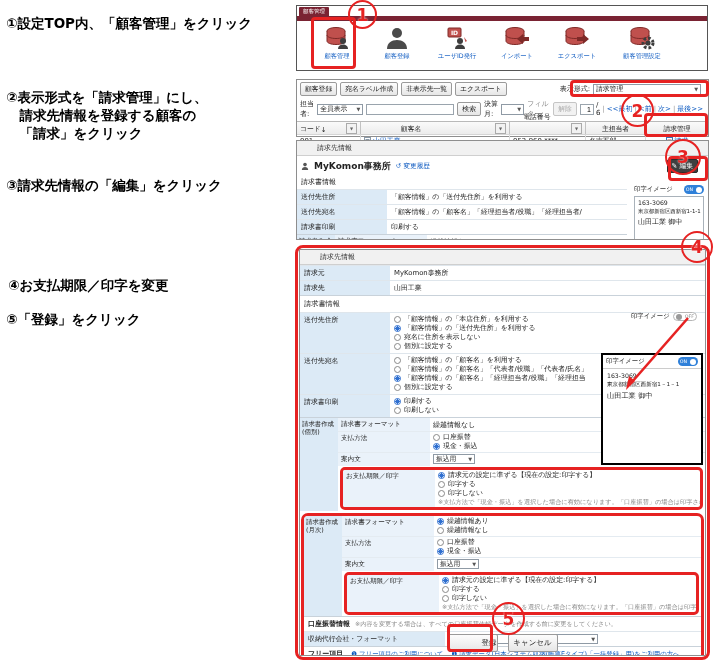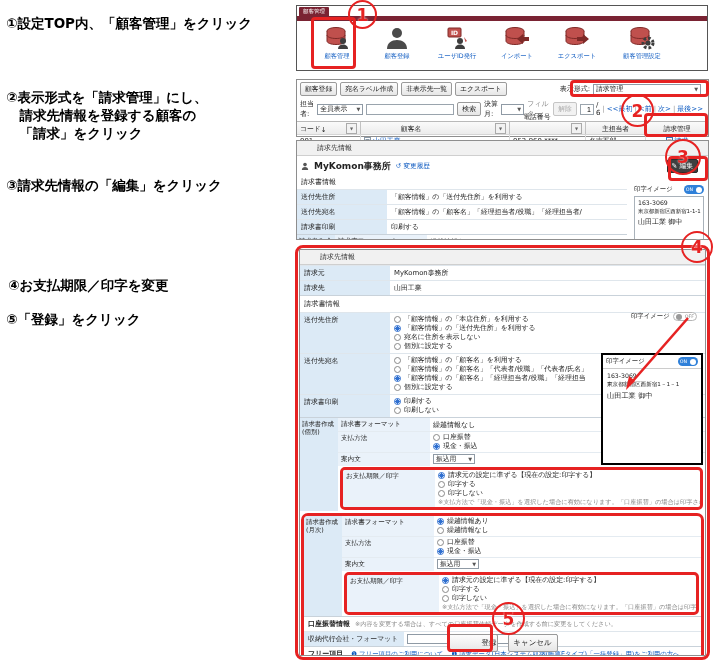--- a/index.html
+++ b/index.html
@@ -476,21 +476,21 @@
                 </div>
               </div>
             </div>
           </div>
         </div>
         <div class="sect" style="display:flex;gap:5px;align-items:baseline;padding:2px 4px">
           <span style="font-weight:bold;font-size:7px">口座振替情報</span>
           <span class="note">※内容を変更する場合は、すべての口座振替依頼データを作成する前に変更をしてください。</span>
         </div>
         <div class="row">
-            <div class="lbl" style="width:100px">収納代行会社・フォーマット</div>
+            <div class="lbl" style="width:141px">収納代行会社・フォーマット</div>
           <div class="val" style="padding:1px 3px">
             <span class="sel" style="width:150px;height:10px">
               <span></span>
                 <span class="ar">▼</span>
               </span>
           </div>
           </div>
         <div class="sect" style="display:flex;gap:8px;align-items:baseline;padding:2px 4px">
           <span style="font-weight:bold;font-size:7px">フリー項目</span>
           <span class="link" style="font-size:6.4px">

